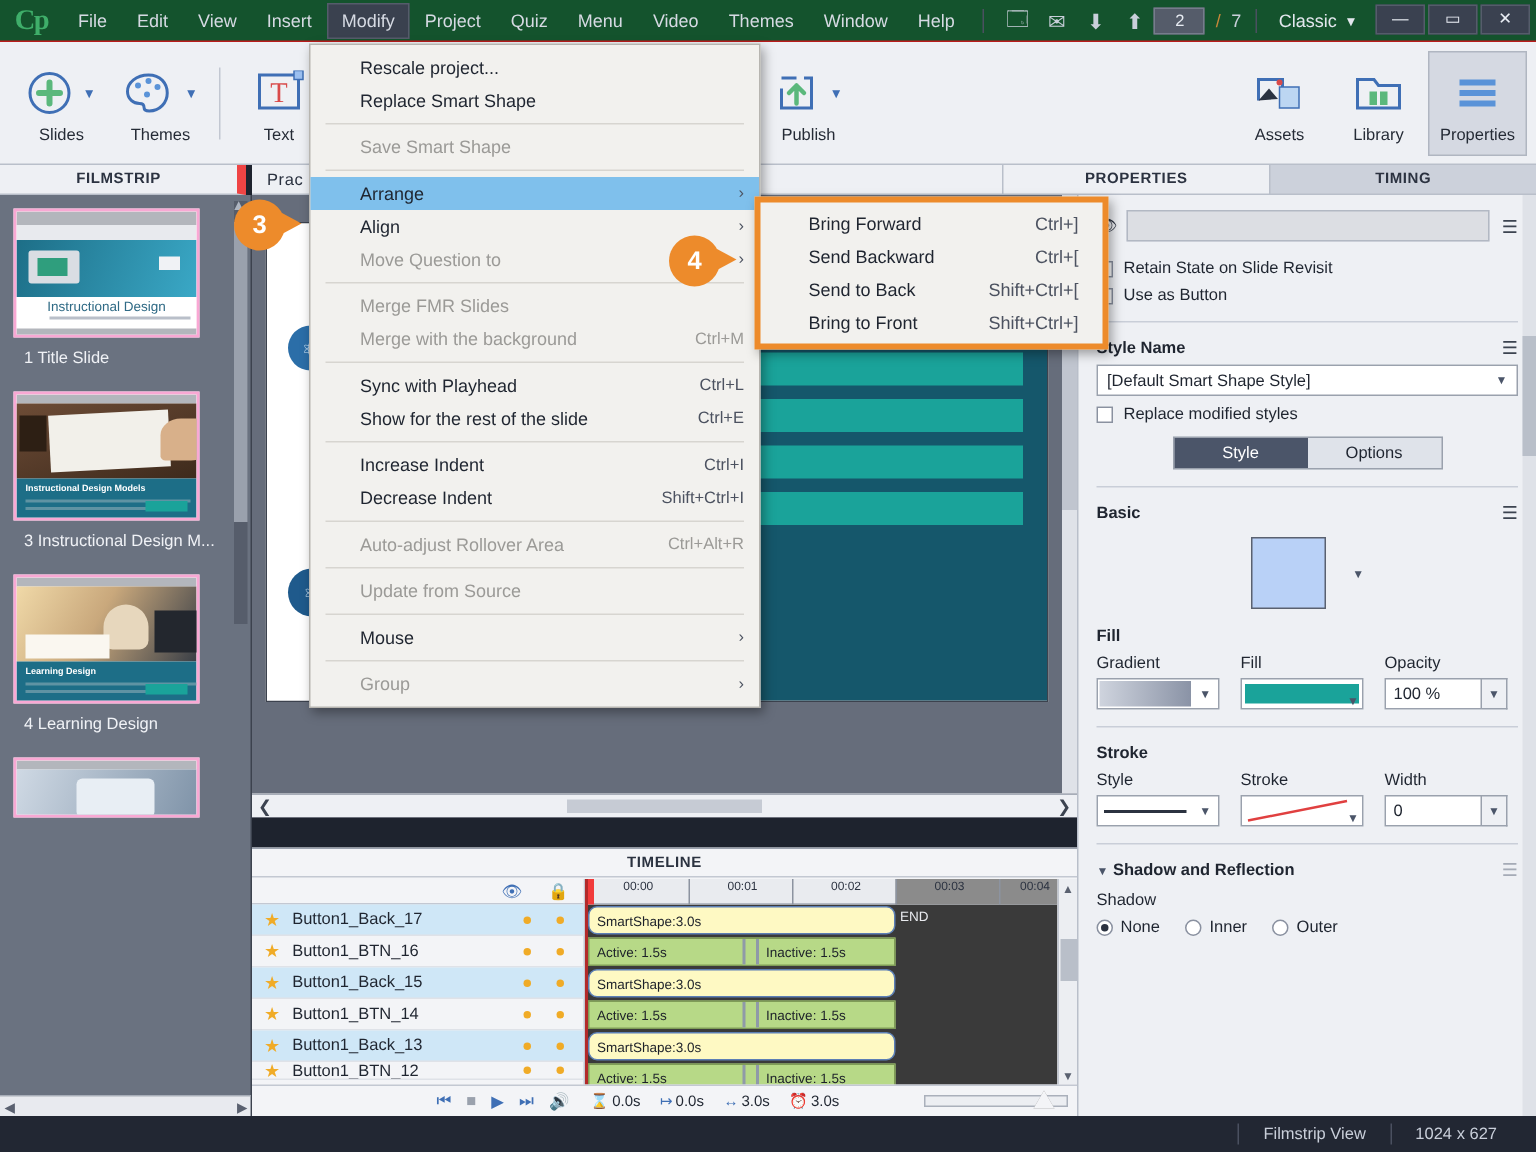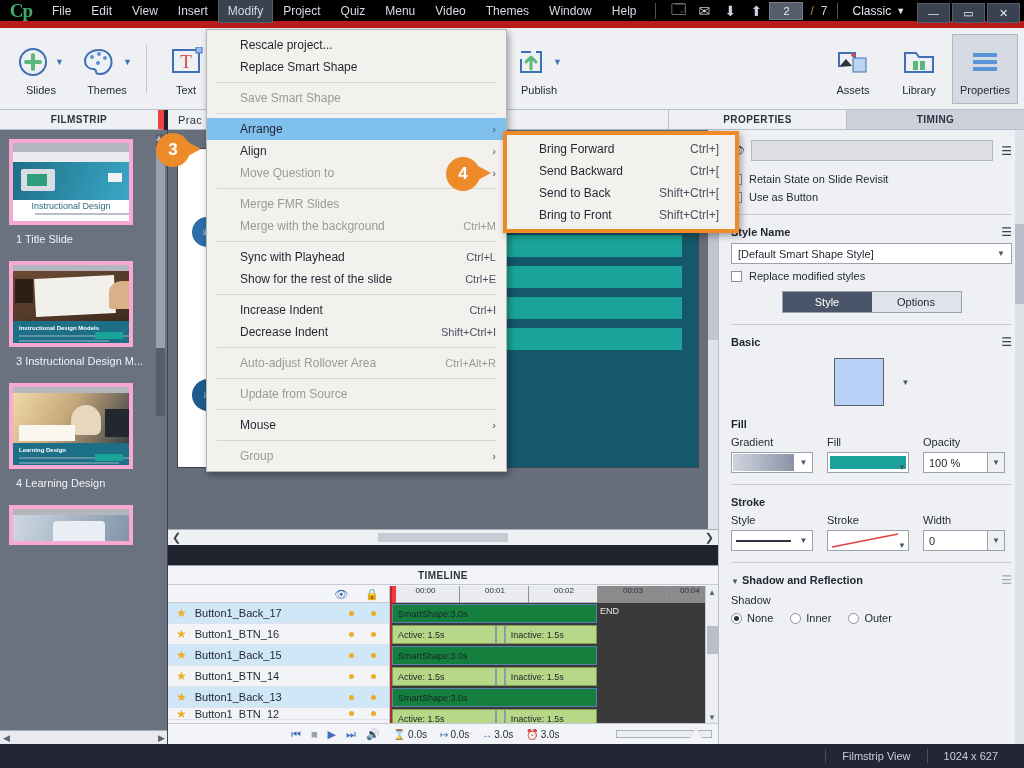--- a/index.html
+++ b/index.html
@@ -7,22 +7,22 @@
     width: 1024px; height: 768px;
     overflow: hidden;
     font-family: "Liberation Sans", sans-serif;
     background: #1e232e;
   }
   #app { position: relative; width: 1024px; height: 768px; }
 
   
   .menubar {
     position: absolute; left: 0; top: 0; width: 1024px; height: 28px;
-    background: #000000; display: flex; align-items: center;
-    border-bottom: 7px solid #b91c1c;
+    background: #14532d; display: flex; align-items: center;
+    border-bottom: 1px solid #b91c1c;
   }
   .cp-logo {
     width: 42px; text-align: center; color: #3fae6a;
     font-size: 19px; font-weight: bold; letter-spacing: -1px;
     font-family: "Liberation Serif", serif;
   }
   .menu-item {
     padding: 5px 10px; color: #d6dae3; font-size: 12px; cursor: default;
     line-height: 14px;
   }
@@ -77,21 +77,21 @@
   
   .filmstrip {
     position: absolute; left: 0; top: 130px; width: 168px; height: 614px;
     background: #6a7280; overflow: hidden; border-right: 1px solid #3c424e;
   }
   .fs-inner { position: absolute; left: 6px; top: 6px; width: 148px; }
   .fs-slide { margin-bottom: 4px; }
   .fs-thumb-wrap { padding: 3px; background: #6a7280; }
   .fs-thumb-wrap.sel { background: #3f86e0; }
   .fs-thumb {
-    width: 124px; height: 86px; background: #fff; border: 4px solid #f9a8d4;
+    width: 124px; height: 86px; background: #fff; border: 2px solid #f9a8d4;
     position: relative; overflow: hidden;
   }
   .fs-label { color: #f0f2f6; font-size: 11px; padding: 5px 0 9px 10px; }
   .fs-scroll {
     position: absolute; right: 2px; top: 4px; width: 9px; height: 282px;
     background: #565d6b;
   }
   .fs-scroll .thumbbar { position: absolute; top: 14px; left: 0; width: 9px; height: 200px; background: #9aa1ad; }
   .fs-arrow-up, .fs-arrow-dn { position: absolute; right: 1px; color: #aeb5c1; font-size: 10px; }
   .fs-arrow-up { top: -2px; }
@@ -172,21 +172,21 @@
   .tl-ruler .seg {
     position: absolute; top: 0; height: 17px; font-size: 8px; color: #2b3240;
     border-left: 1px solid #8c93a0; padding-left: 2px; line-height: 9px;
   }
   .tl-ruler .dark { background: #8b8b8b; color: #2b3240; }
   .tl-playhead { position: absolute; left: 0; top: 0; width: 6px; height: 17px; background: #f13b3b; }
   .tl-bar {
     position: absolute; height: 19px; font-size: 9px; color: #1c2029;
     padding: 4px 0 0 5px; border: 1px solid #6f7686; box-sizing: border-box;
   }
-  .tl-bar.blue { background: #15803d; border-color: #5c7fb5; }
+  .tl-bar.blue { background: #fef9c3; border-color: #5c7fb5; border-radius: 6px; }
   .tl-bar.green { background: #b7d987; border-color: #7f9c57; }
   .tl-bar .pausemark {
     position: absolute; left: 50%; top: 0; width: 11px; height: 17px;
     background: #b7d987; border-left: 2px solid #8f9aa8; border-right: 2px solid #8f9aa8;
   }
   .tl-end { position: absolute; color: #e9ebef; font-size: 9px; }
   .tl-redline { position: absolute; left: 0; top: 0; width: 2px; height: 100%; background: #b22a2a; }
   .tl-vscroll { width: 13px; background: #eceef2; border-left: 1px solid #c3c8d2; position: relative; }
   .tl-vscroll .vt { position: absolute; left: 1px; top: 40px; width: 11px; height: 28px; background: #b9bfc9; }
   .tl-foot {

